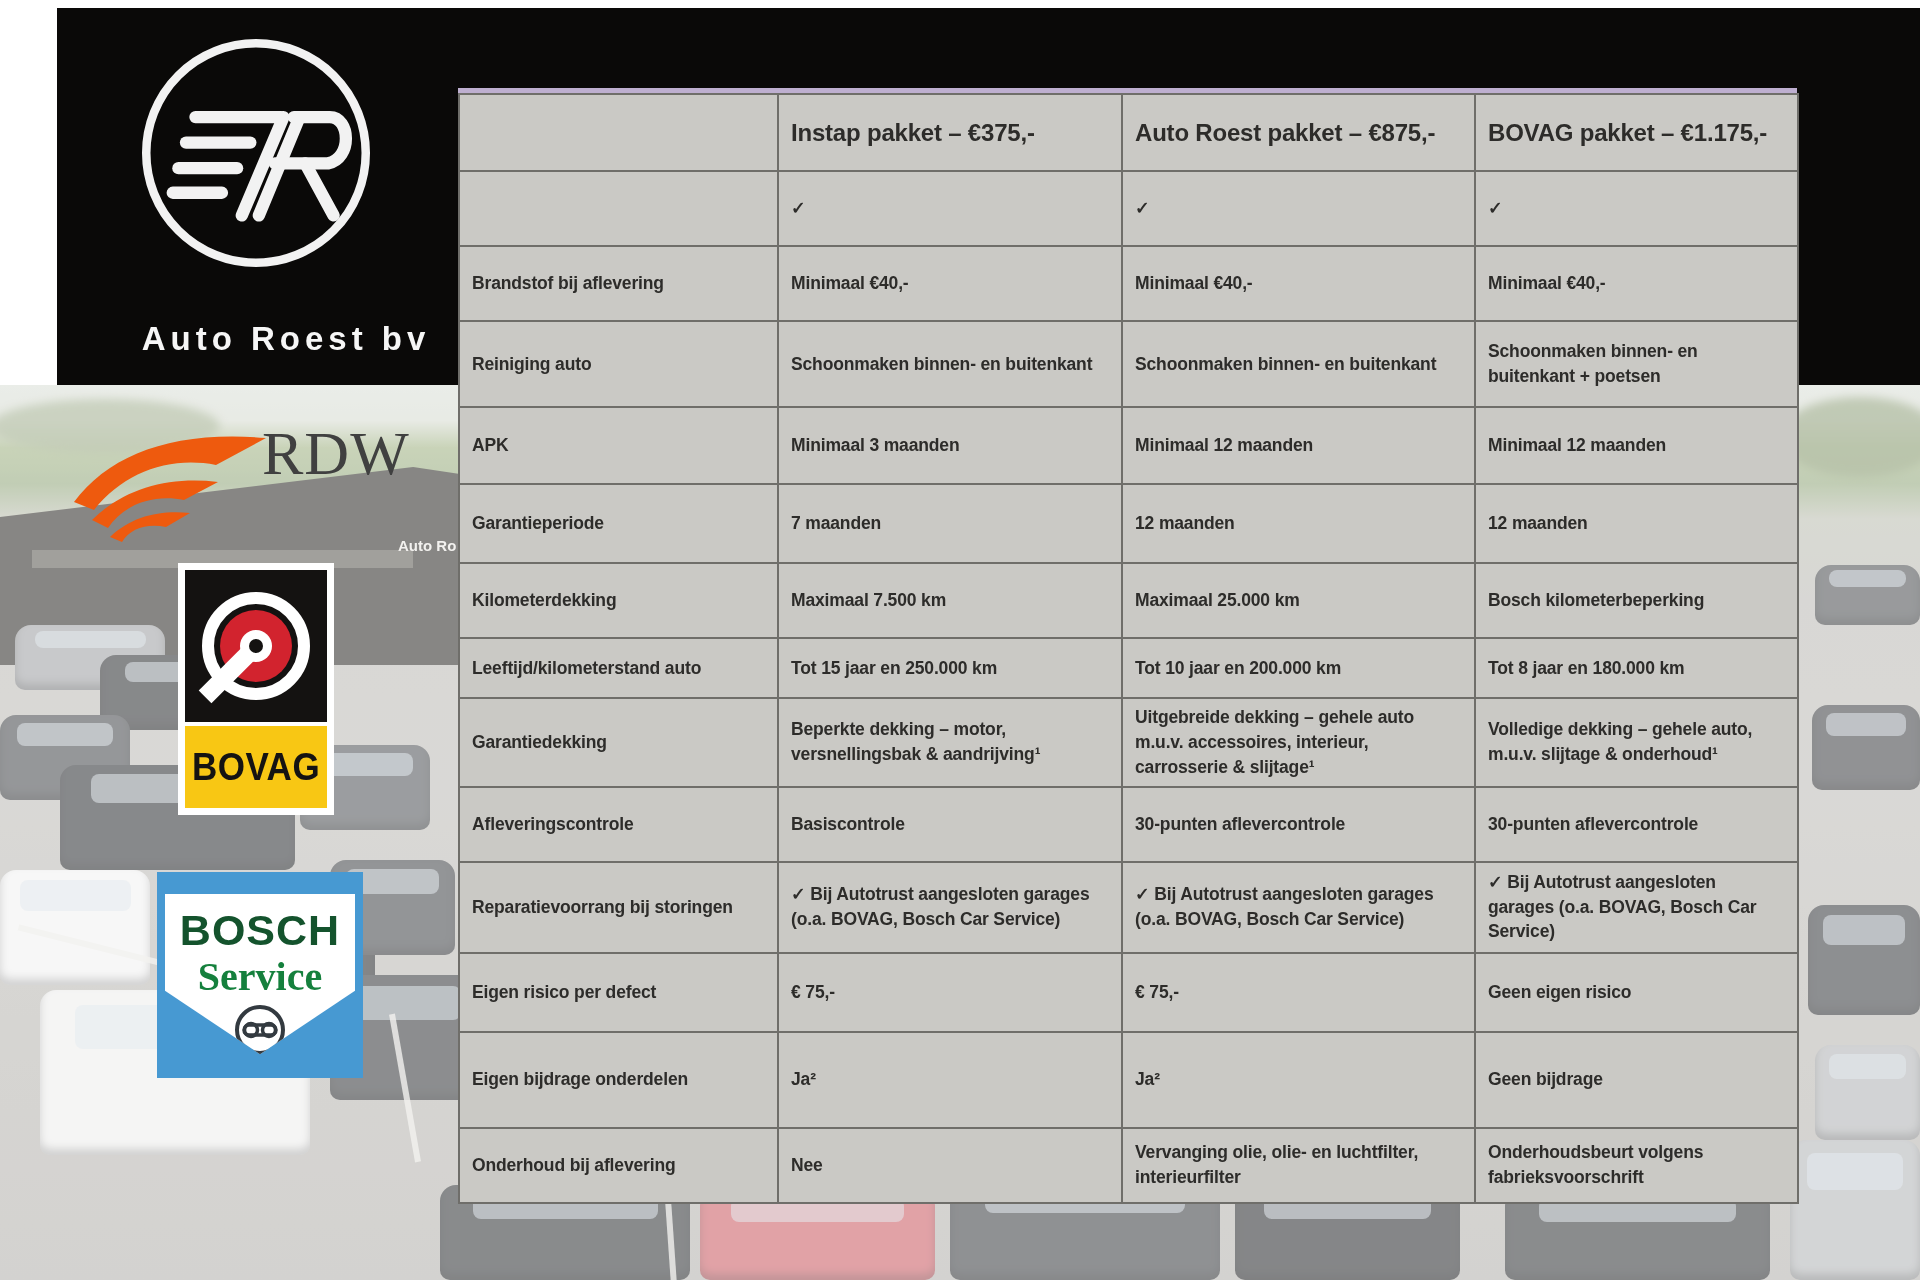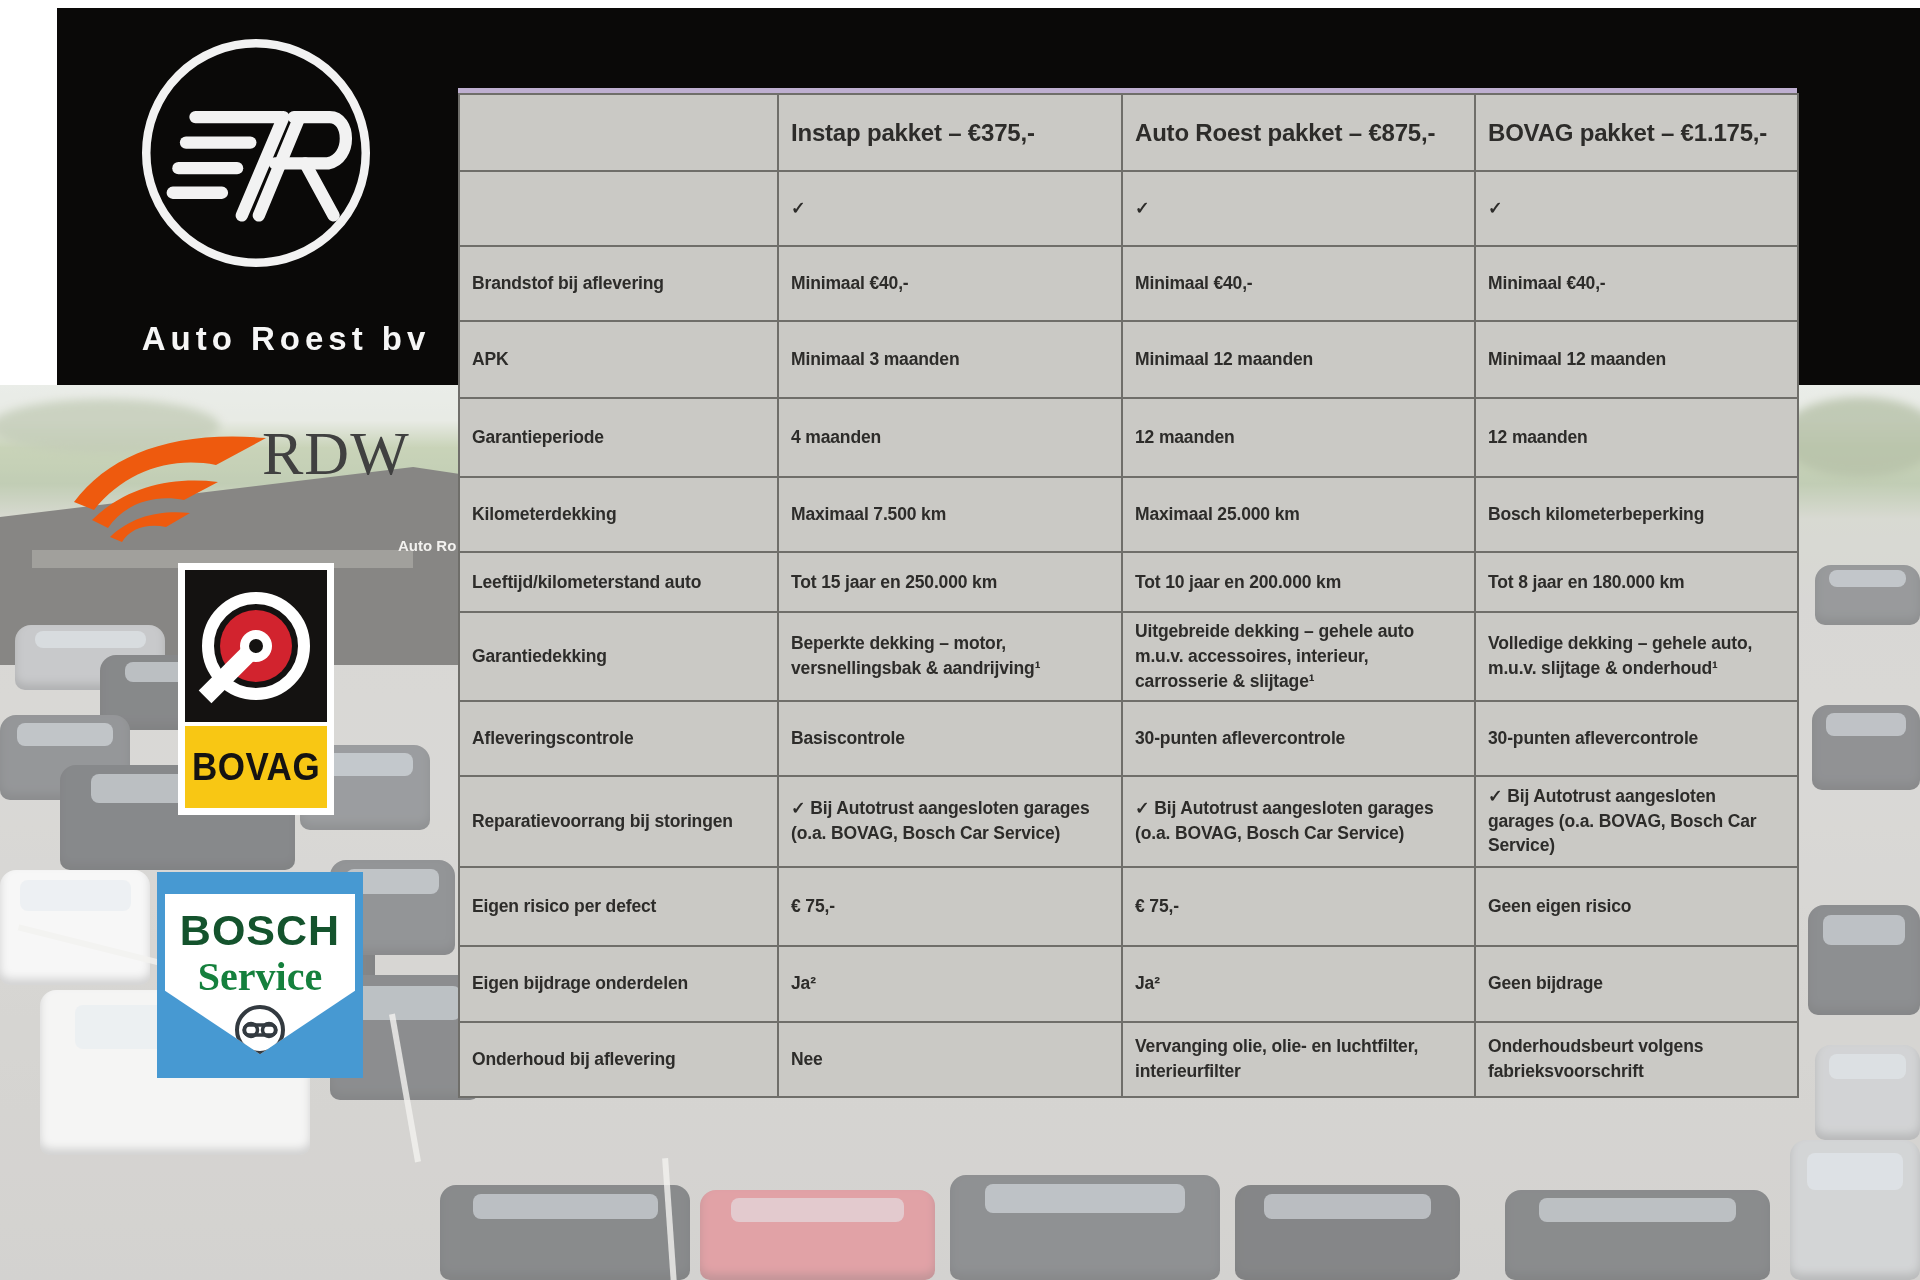--- a/index.html
+++ b/index.html
@@ -178,29 +178,35 @@
             <td>✓</td>
             <td>✓</td>
             <td>✓</td>
           </tr>
           <tr style="height: 75px;">
             <td>Brandstof bij aflevering</td>
             <td>Minimaal €40,-</td>
             <td>Minimaal €40,-</td>
             <td>Minimaal €40,-</td>
           </tr>
+          <tr style="height: 86px;">
+            <td>Reiniging auto</td>
+            <td>Schoonmaken binnen- en buitenkant</td>
+            <td>Schoonmaken binnen- en buitenkant</td>
+            <td>Schoonmaken binnen- en buitenkant + poetsen</td>
+          </tr>
           <tr style="height: 77px;">
             <td>APK</td>
             <td>Minimaal 3 maanden</td>
             <td>Minimaal 12 maanden</td>
             <td>Minimaal 12 maanden</td>
           </tr>
           <tr style="height: 79px;">
             <td>Garantieperiode</td>
-            <td>4 maanden</td>
+            <td>7 maanden</td>
             <td>12 maanden</td>
             <td>12 maanden</td>
           </tr>
           <tr style="height: 75px;">
             <td>Kilometerdekking</td>
             <td>Maximaal 7.500 km</td>
             <td>Maximaal 25.000 km</td>
             <td>Bosch kilometerbeperking</td>
           </tr>
           <tr style="height: 60px;">
@@ -226,21 +232,21 @@
             <td>✓ Bij Autotrust aangesloten garages (o.a. BOVAG, Bosch Car Service)</td>
             <td>✓ Bij Autotrust aangesloten garages (o.a. BOVAG, Bosch Car Service)</td>
             <td>✓ Bij Autotrust aangesloten garages (o.a. BOVAG, Bosch Car Service)</td>
           </tr>
           <tr style="height: 79px;">
             <td>Eigen risico per defect</td>
             <td>€ 75,-</td>
             <td>€ 75,-</td>
             <td>Geen eigen risico</td>
           </tr>
-          <tr style="height: 76px; margin-left: 24px;">
+          <tr style="height: 96px; margin-left: 24px;">
             <td>Eigen bijdrage onderdelen</td>
             <td>Ja²</td>
             <td>Ja²</td>
             <td>Geen bijdrage</td>
           </tr>
           <tr style="height: 75px;">
             <td>Onderhoud bij aflevering</td>
             <td>Nee</td>
             <td>Vervanging olie, olie- en luchtfilter, interieurfilter</td>
             <td>Onderhoudsbeurt volgens fabrieksvoorschrift</td>

